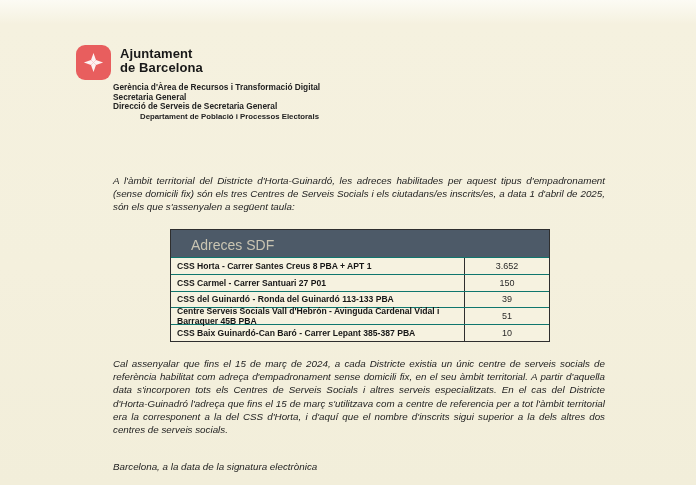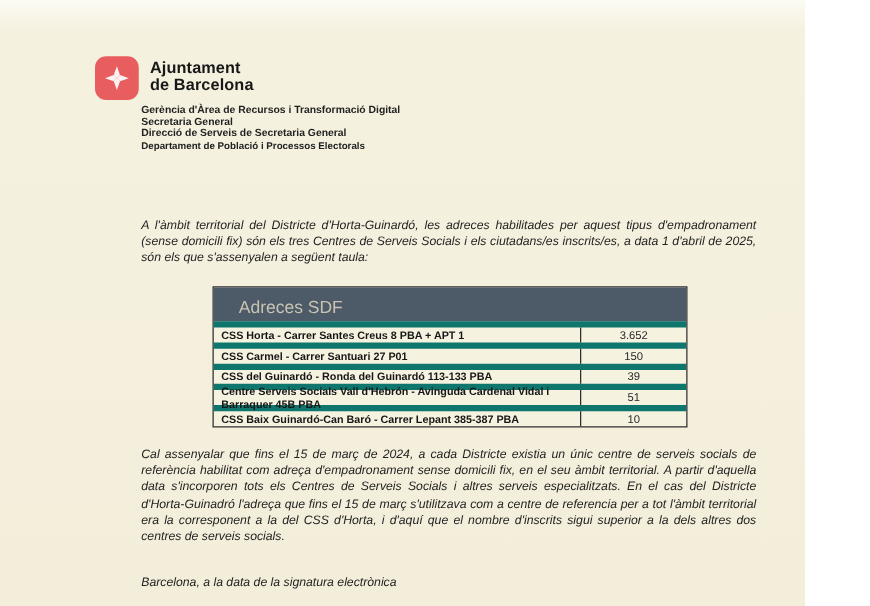--- a/index.html
+++ b/index.html
@@ -1,41 +1,41 @@
 <!DOCTYPE html>
 <html><head>
 <meta charset="utf-8">
 <style>
   * { margin:0; padding:0; box-sizing:border-box; }
   html,body { width:696px; height:485px; }
   body { font-family:"Liberation Sans", sans-serif; background:#ffffff; }
 
   .scan {
-    position:relative; width:644px; height:485px; overflow:hidden;
+    position:relative; width:696px; height:485px; overflow:hidden;
     background:linear-gradient(180deg, #fcfbf4 0%, #f5f1df 5%, #f4f0dd 55%, #f2eeda 100%);
     color:#1f1f1f;
   }
 
   
   .logo {
     position:absolute; left:76px; top:45px; width:35px; height:35px;
     background:#e85e5e; border-radius:9px;
     display:flex; align-items:center; justify-content:center;
   }
   .brand {
     position:absolute; left:120px; top:47px;
     font-size:13px; font-weight:bold; line-height:14px; color:#181818;
     letter-spacing:0.1px;
   }
   .letterhead {
     position:absolute; left:113px; top:83px;
     font-weight:bold; color:#222;
   }
   .letterhead .lh-line { font-size:8.3px; line-height:9.6px; }
-  .letterhead .lh-line.small { font-size:7.8px; }
+  .letterhead .lh-line.small { font-size:7.8px;margin-left:27px; }
 
   
   .para {
     position:absolute; left:113px; width:492px;
     font-size:9.8px; line-height:13.2px; text-align:justify; color:#232323;font-style:italic;
   }
   .para1 { top:174px; }
   .para2 { top:357px; }
   .closing {
     position:absolute; left:113px; top:461px;
@@ -53,21 +53,21 @@
   .t-header .h-col1 {
     flex:1; display:flex; align-items:flex-end; padding:0 0 4px 20px;
     font-size:14px;
   }
   .t-header .h-col2 {
     width:85px; border-left:1px solid #2e2e2e;
     display:flex; align-items:center; justify-content:center; text-align:center;
     font-size:8.2px; line-height:9.5px; white-space:pre-line;
   }
   .t-row {
-    display:flex; height:16.8px; border-top:5px solid #0f766e;
+    display:flex; height:16.8px; border-top:1px solid #0f766e;
   }
   .t-row .c-addr {
     flex:1; display:flex; align-items:center; padding-left:6px;
     font-size:8.6px; font-weight:bold; color:#161616;
   }
   .t-row .c-num {
     width:85px; border-left:1px solid #2e2e2e;
     display:flex; align-items:center; justify-content:center;
     font-size:9px; color:#2a2a2a;
   }

